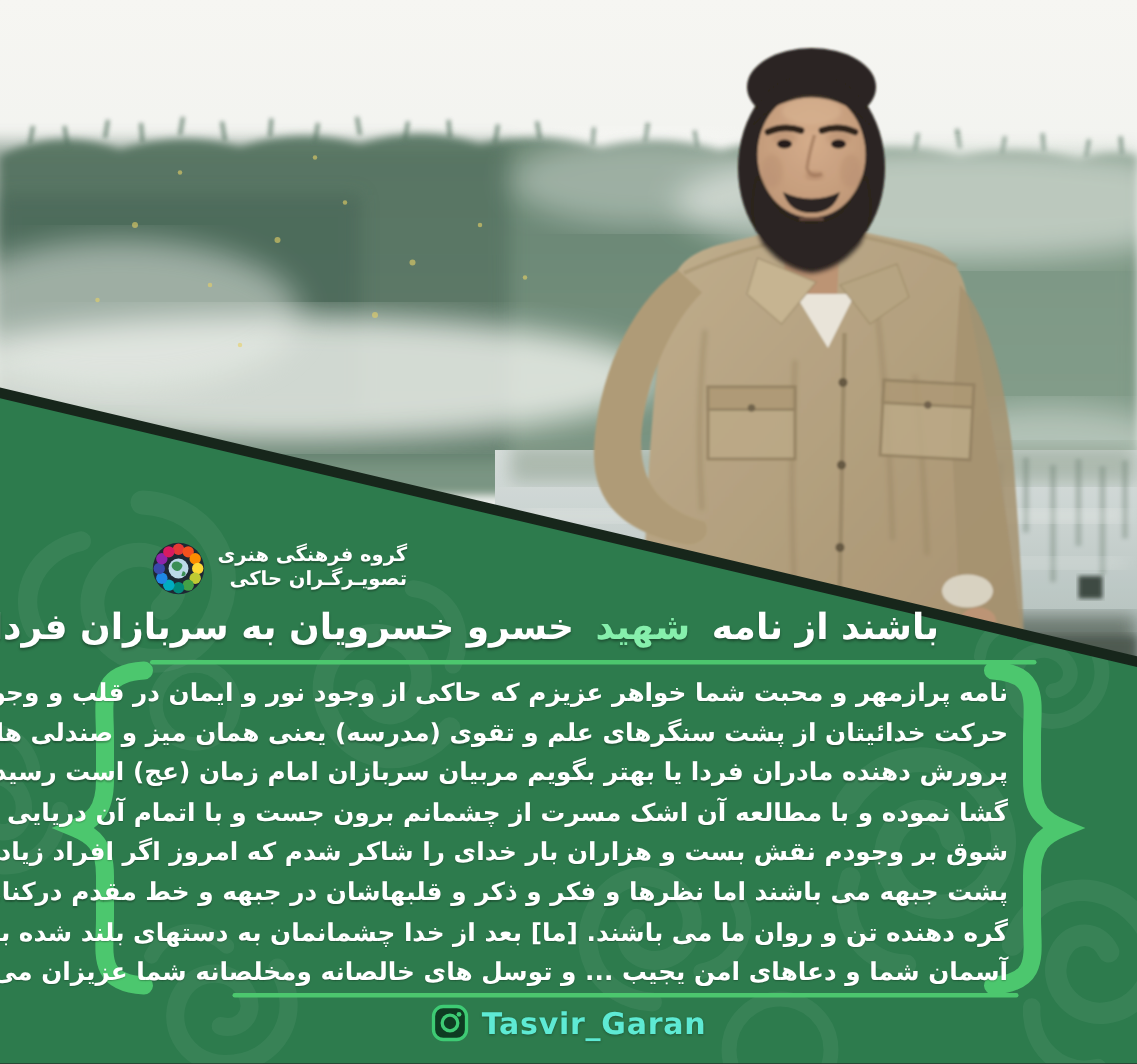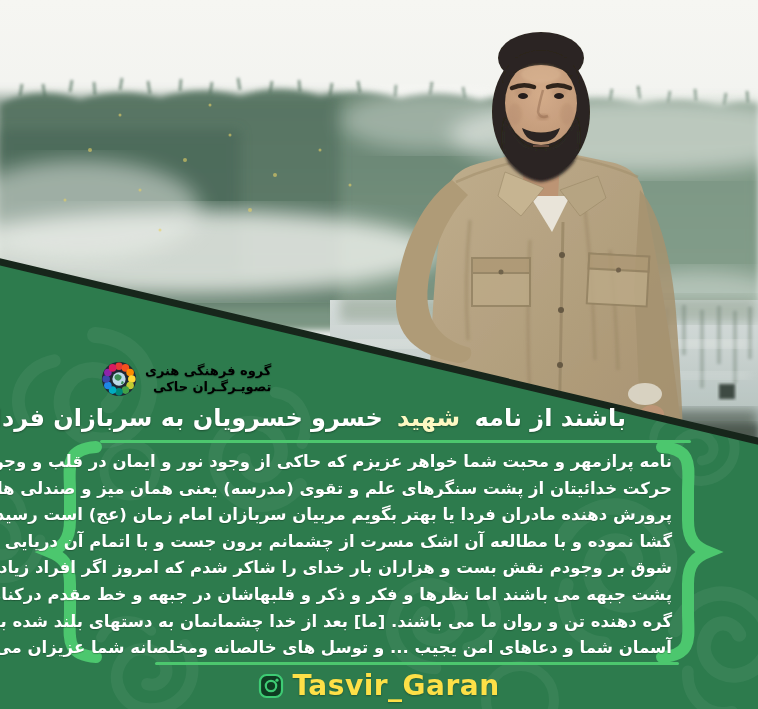--- a/index.html
+++ b/index.html
@@ -20,31 +20,31 @@
   }
   .edge-overlay { position: absolute; inset: 0; pointer-events: none; }
 
   .logo-row {
     position: absolute; left: 100px; top: 360px;
     display: flex; align-items: center; gap: 7px;
   }
   .logo-icon { width: 38px; height: 38px; flex: 0 0 auto; }
   .logo-text {
     direction: rtl; text-align: right;
-    color: #000000; font-size: 13px; font-weight: bold; line-height: 16px;
+    color: #ffffff; font-size: 13px; font-weight: bold; line-height: 16px;
     text-shadow: 0 1px 1px rgba(0,0,0,0.25);
     white-space: nowrap;
   }
   .title {
     position: absolute; top: 404px; right: 132px;
     direction: rtl; text-align: right; white-space: nowrap;
     color: #ffffff; font-size: 24px; font-weight: bold;
     text-shadow: 0 1px 2px rgba(0,0,0,0.35);
   }
-  .title .hl { color: #fef9c3; margin: 0 6px; }
+  .title .hl { color: #86efac; margin: 0 6px; }
 
   .frame-line {
     position: absolute; height: 3px; border-radius: 2px;
     background: #4cc76e;
   }
   .frame-line.top { left: 100px; top: 440px; width: 591px; }
   .frame-line.bottom { left: 155px; top: 662px; width: 524px; }
 
   .letter {
     position: absolute; left: 86px; right: 86px; top: 449px;
@@ -53,21 +53,21 @@
     text-shadow: 0 1px 1px rgba(0,0,0,0.25);
   }
   .letter .line { white-space: nowrap; }
 
   .footer {
     position: absolute; left: 0; right: 0; top: 669px;
     display: flex; align-items: center; justify-content: center; gap: 8px;
   }
   .ig-icon { width: 26px; height: 26px; }
   .ig-handle {
-    color: #fde047; font-size: 28px; font-weight: bold; letter-spacing: 0.5px;
+    color: #5eead4; font-size: 20px; font-weight: bold; letter-spacing: 0.5px;
     text-shadow: 0 1px 2px rgba(0,0,0,0.3);
   }
 </style>
 </head>
 <body>
 
 <div class="poster">
 
   <svg class="bg-pattern" width="758" height="709" viewBox="0 0 758 709" aria-hidden="true">
     <defs>

